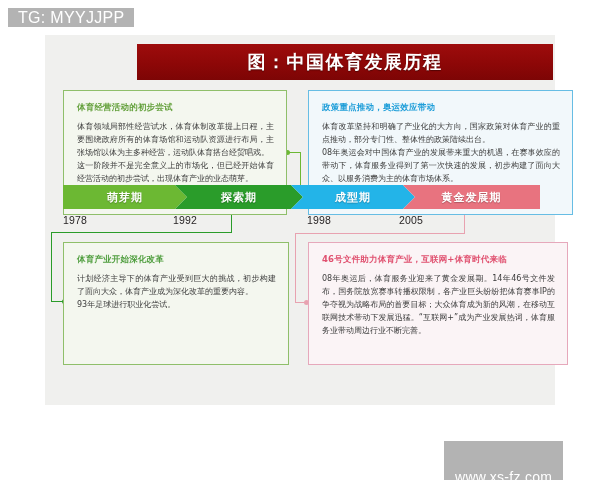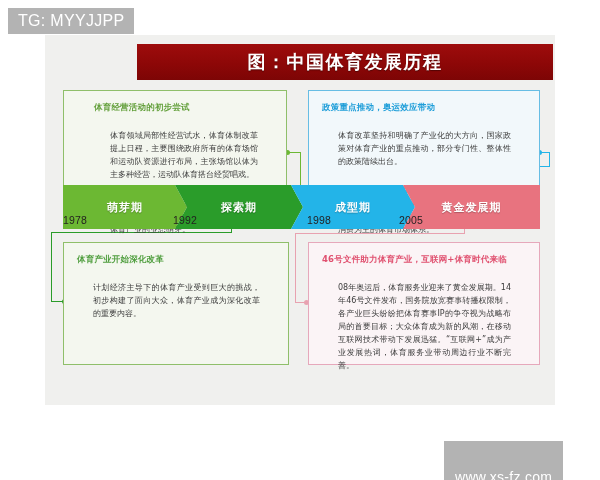--- a/index.html
+++ b/index.html
@@ -20,21 +20,21 @@
     position: absolute;
     background: #b3b3b3;
     color: #ffffff;
     font-family: "Liberation Sans", sans-serif;
     display: flex;
     align-items: center;
     letter-spacing: .3px;
   }
   #wm-top {
     left: 8px; top: 8px;
-    height: 26px;
+    height: 19px;
     padding: 0 10px;
     font-size: 16px;
   }
   #wm-bottom {
     left: 444px; top: 441px;
     height: 39px;
     padding: 16px 11px;
     font-size: 14px;
   }
 
@@ -76,67 +76,67 @@
     margin: 0 0 7px 0;
     letter-spacing: .2px;
   }
   .box .bd {
     font-size: 8px;
     line-height: 1.62;
     color: #3c3c3c;
     margin: 0;
     text-align: justify;
   }
-  .box .bd p { margin: 16px; }
+  .box .bd p { margin: 0; }
 
   #box-tl {
     left: 18px; top: 55px;
     width: 224px; height: 125px;
     border: 1px solid #8fbf6a;
     background: #f4f7ef;
-    padding: 11px 12px 8px 30px;
+    padding: 11px 12px 8px 13px;
   }
   #box-tl .hd { color: #63a03b; }
 
   #box-tr {
     left: 263px; top: 55px;
-    width: 232px; height: 125px;
+    width: 265px; height: 125px;
     border: 1px solid #67bde4;
     background: #f2f8fb;
     padding: 11px 12px 8px 13px;
   }
   #box-tr .hd { color: #1f9ed9; }
 
   #box-bl {
     left: 18px; top: 207px;
     width: 226px; height: 123px;
     border: 1px solid #8fbf6a;
     background: #f4f7ef;
     padding: 11px 12px 8px 13px;
   }
   #box-bl .hd { color: #4f9e3e; }
 
   #box-br {
     left: 263px; top: 207px;
-    width: 232px; height: 123px;
+    width: 260px; height: 123px;
     border: 1px solid #e6a8bb;
     background: #fbf4f6;
     padding: 11px 12px 1px 13px;
   }
   #box-br .hd { color: #e0506f; }
 
   
   #timeline {
     position: absolute;
     left: 18px; top: 150px;
     width: 477px; height: 28px;
   }
   .seg {
     position: absolute;
-    top: 0; height: 44px;
+    top: 0; height: 24px;
     display: flex;
     align-items: center;
     justify-content: center;
     box-sizing: border-box;
   }
   .seg .lbl {
     color: #ffffff;
     font-size: 11px;
     font-weight: bold;
     letter-spacing: 1px;
@@ -290,20 +290,21 @@
     <span class="year" id="y0">1978</span>
     <span class="year" id="y1">1992</span>
     <span class="year" id="y2">1998</span>
     <span class="year" id="y3">2005</span>
   </div>
 
   <div class="box" id="box-bl">
     <div class="hd">体育产业开始深化改革</div>
     <div class="bd">
       <p>计划经济主导下的体育产业受到巨大的挑战，初步构建了面向大众，体育产业成为深化改革的重要内容。</p>
+      <p>93年足球进行职业化尝试。</p>
     </div>
   </div>
 
   <div class="box" id="box-br">
     <div class="hd">46号文件助力体育产业，互联网+体育时代来临</div>
     <div class="bd">
       <p>08年奥运后，体育服务业迎来了黄金发展期。14年46号文件发布，国务院放宽赛事转播权限制，各产业巨头纷纷把体育赛事IP的争夺视为战略布局的首要目标；大众体育成为新的风潮，在移动互联网技术带动下发展迅猛。“互联网+”成为产业发展热词，体育服务业带动周边行业不断完善。</p>
     </div>
   </div>
 

